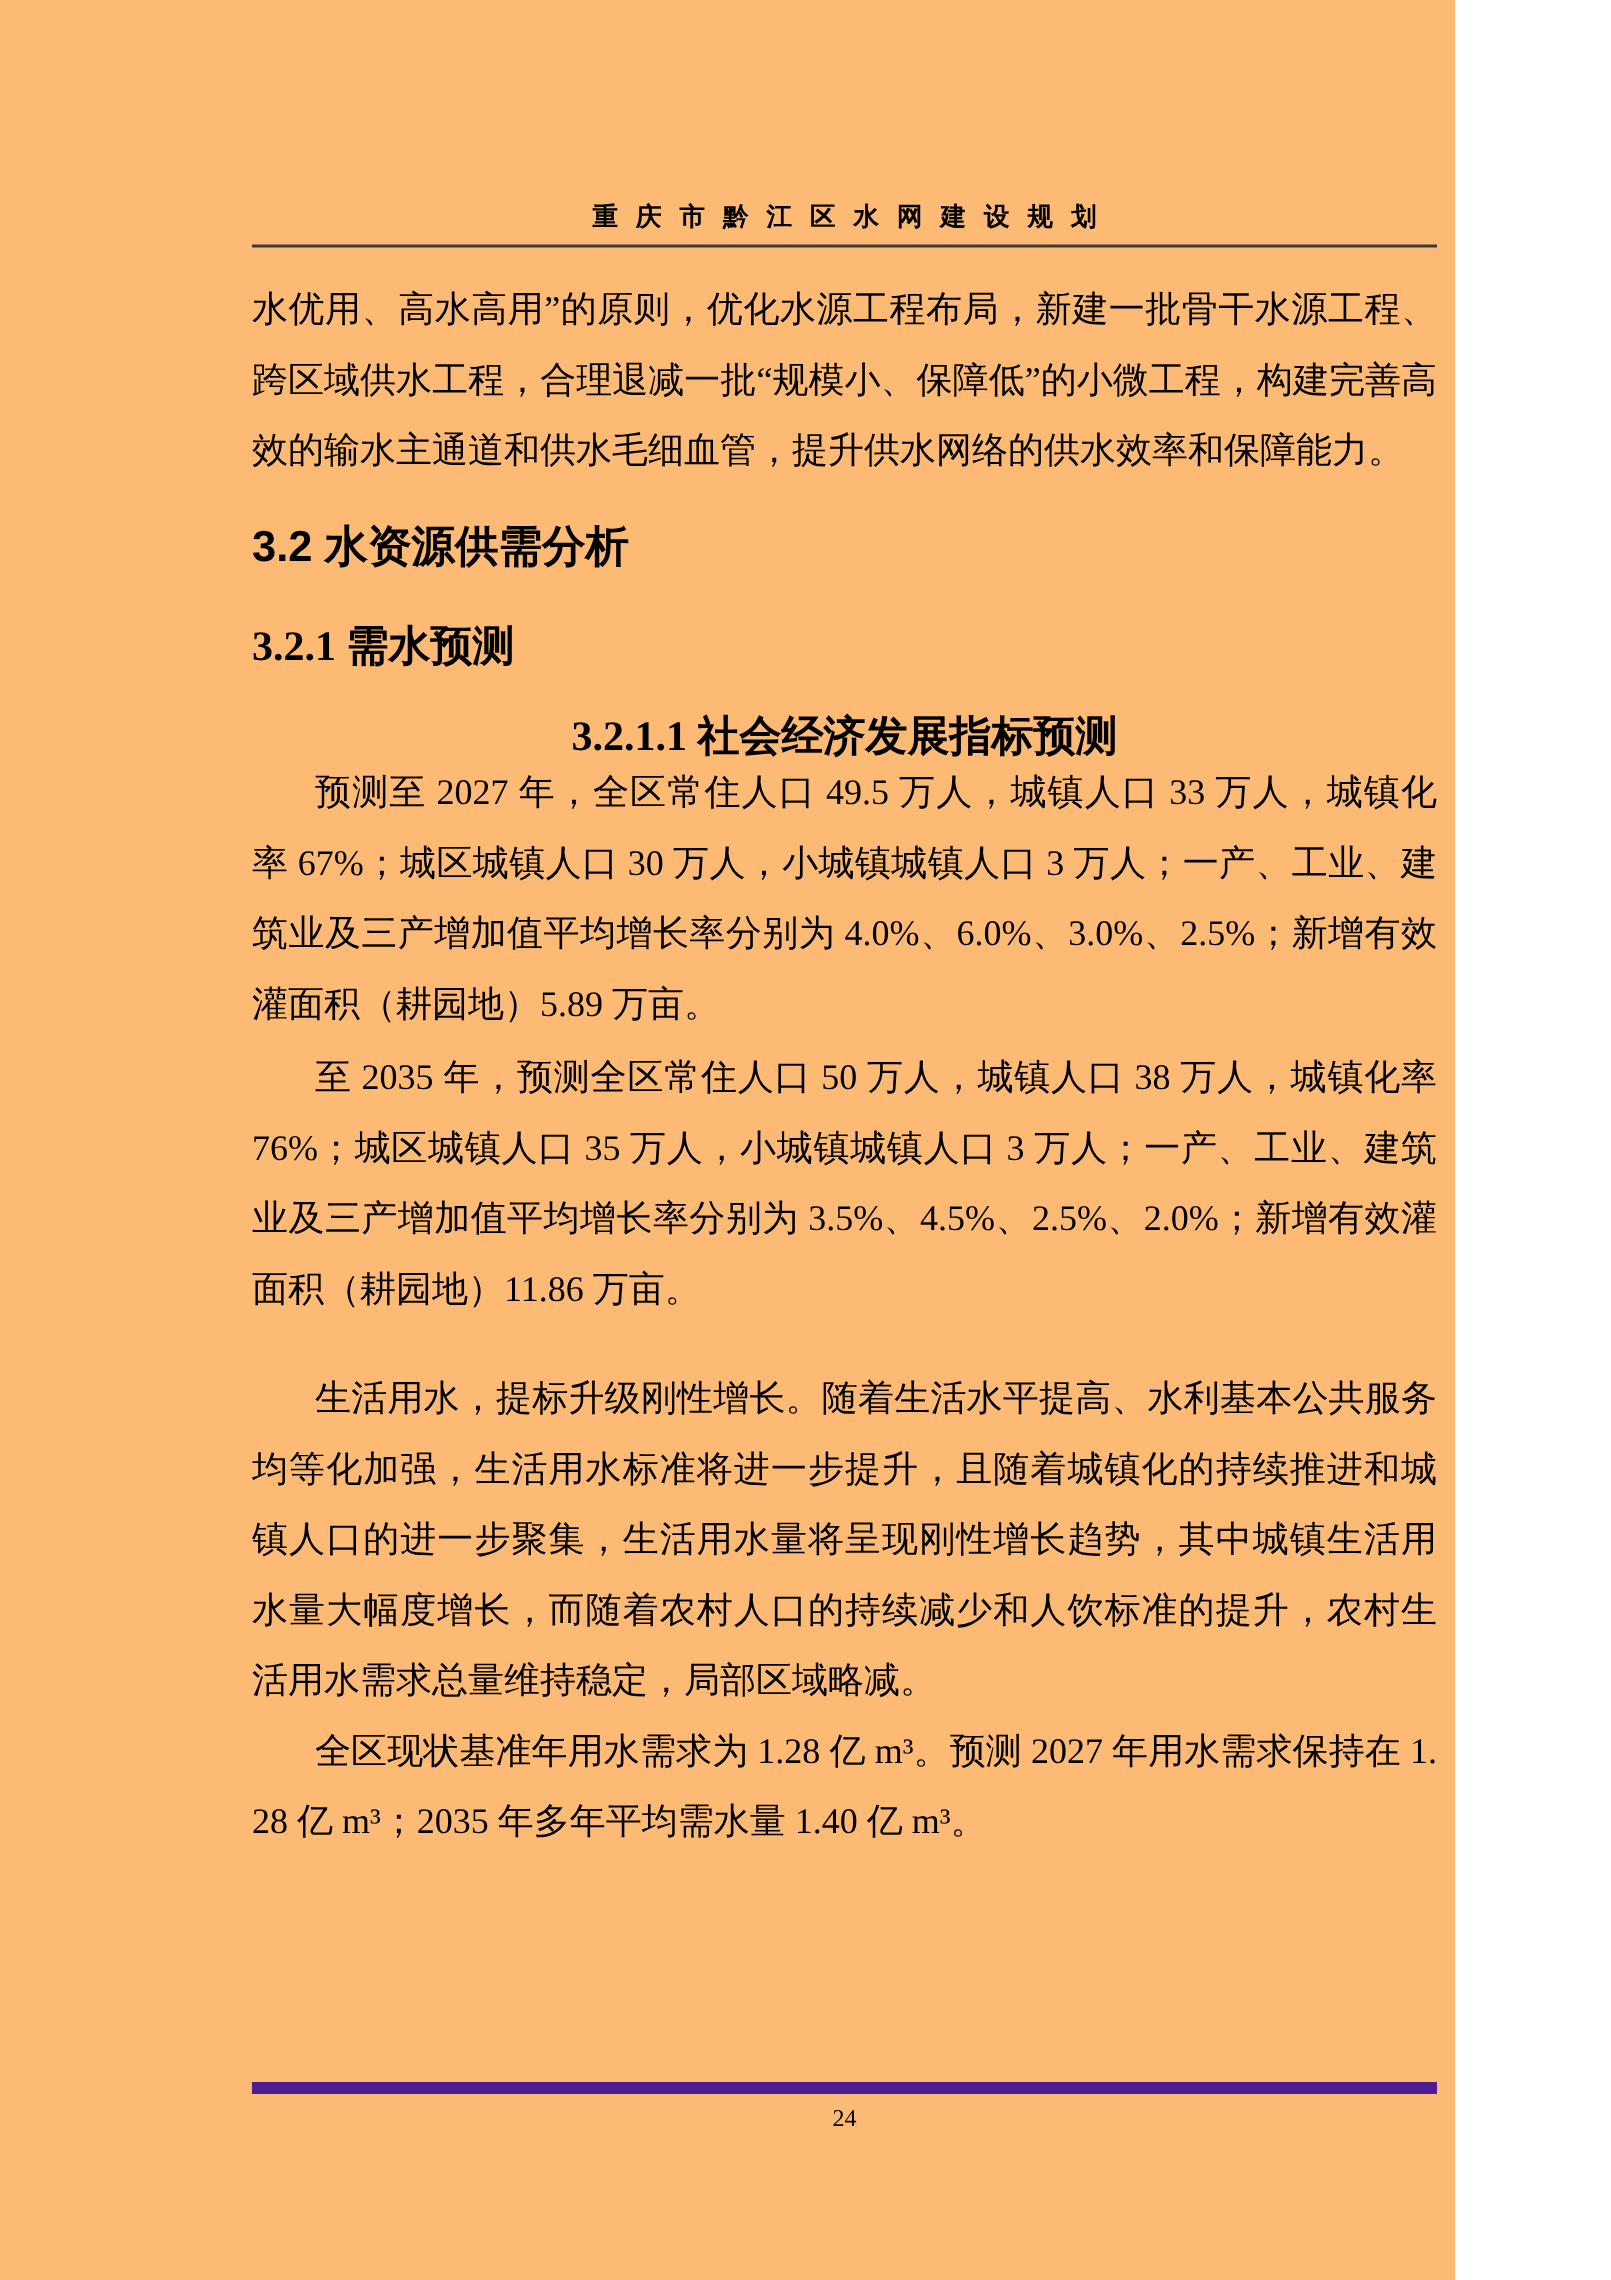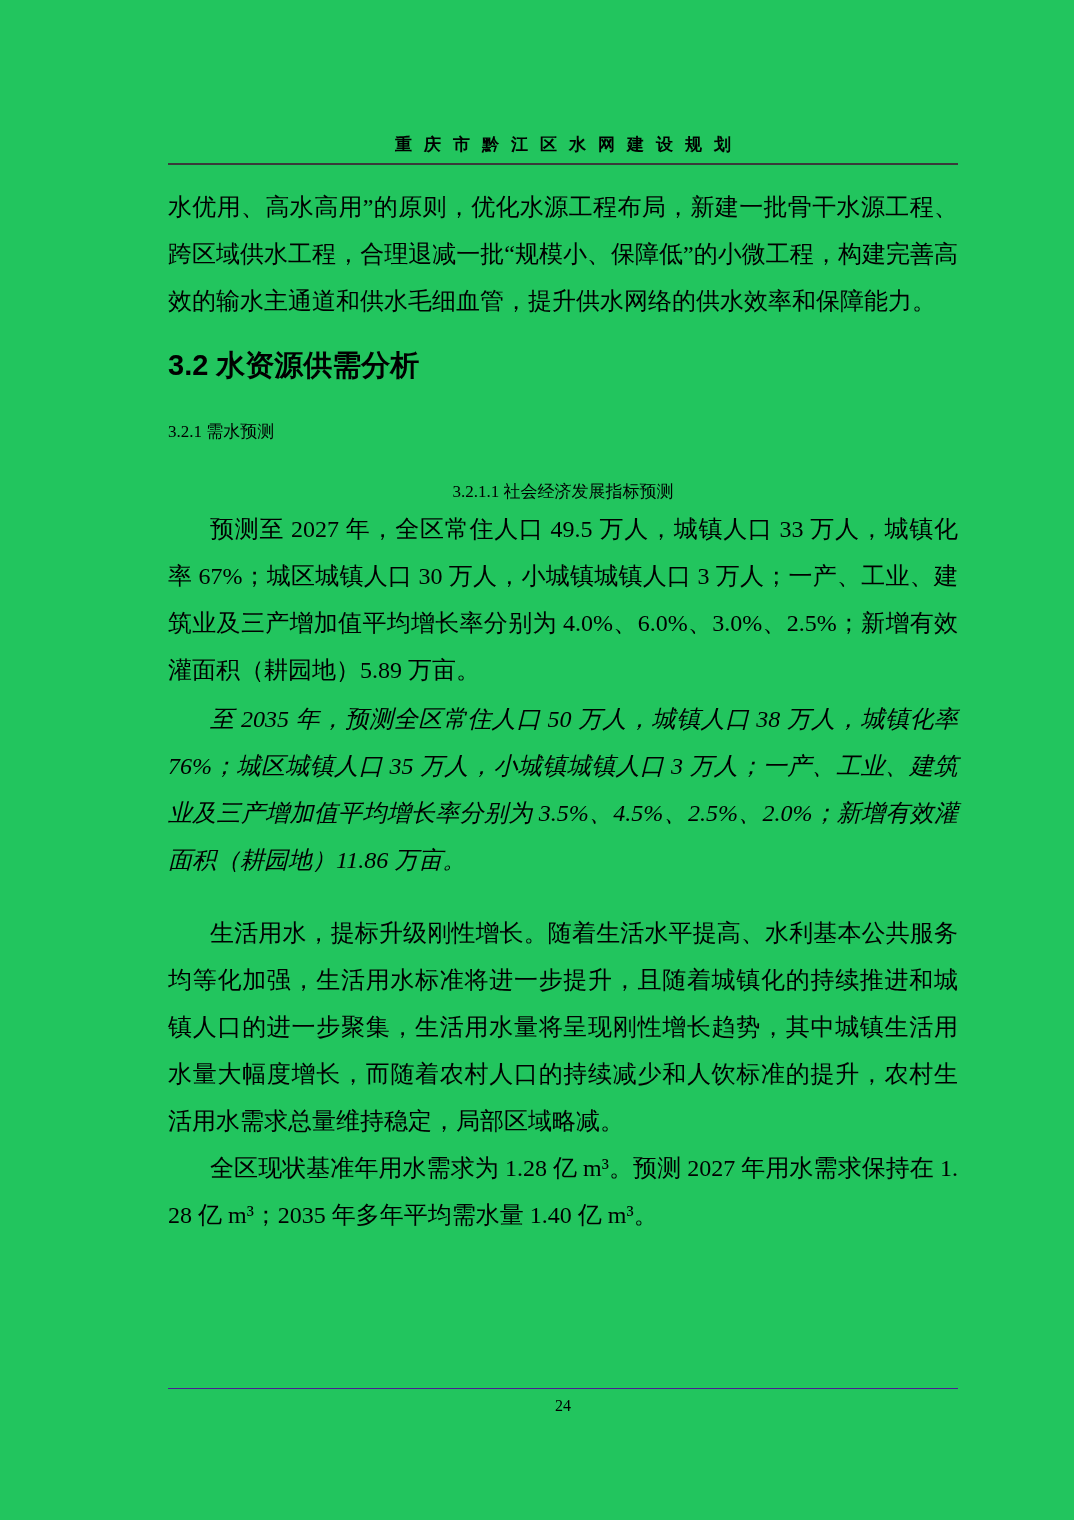--- a/index.html
+++ b/index.html
@@ -1,21 +1,21 @@
 <!DOCTYPE html>
 <html lang="zh"><head>
 <meta charset="utf-8">
 <style>
   * { margin: 0; padding: 0; box-sizing: border-box; }
   html, body { background: #ffffff; }
   .page {
     position: relative;
-    width: 1074px;
+    width: 970px;
     height: 1520px;
-    background: #22c55e;
+    background: #fdba74;
     color: #000000;
     font-family: "Liberation Serif", "DejaVu Serif", serif;
     overflow: hidden;
   }
   .content {
     position: absolute;
     left: 168px;
     top: 0;
     width: 790px;
   }
@@ -46,39 +46,39 @@
   .h-l1 {
     font-family: Liberation Sans, sans-serif;
     font-weight: 700;
     font-size: 29px;
     line-height: 36px;
     margin-top: 22px;
     white-space: nowrap;
   }
   .h-l2 {
     font-family: "Liberation Serif", "DejaVu Serif", serif;
-    font-weight: 400;
-    font-size: 17px;
+    font-weight: 700;
+    font-size: 28px;
     line-height: 29px;
     white-space: nowrap;
   }
   .m-321  { margin-top: 34px; }
   .m-3211 { margin-top: 31px; text-align: center; }
   .m-3212 { margin-top: 11px; }
   .p-baseline { margin-top: 39px; }
   .p-2027 { margin-top: 0; }
-  .p-2035 { margin-top: 2px; font-style: italic; }
+  .p-2035 { margin-top: 2px; }
   .p-life { margin-top: 26px; }
   .p-demand { margin-top: 0; }
   .page-footer {
     position: absolute;
     left: 168px;
     top: 1388px;
     width: 790px;
-    border-top: 1px solid #4c1d95;
+    border-top: 8px solid #4c1d95;
     text-align: center;
   }
   .page-number {
     margin-top: 7px;
     font-size: 16px;
     line-height: 20px;
   }
 </style>
 </head>
 <body>

